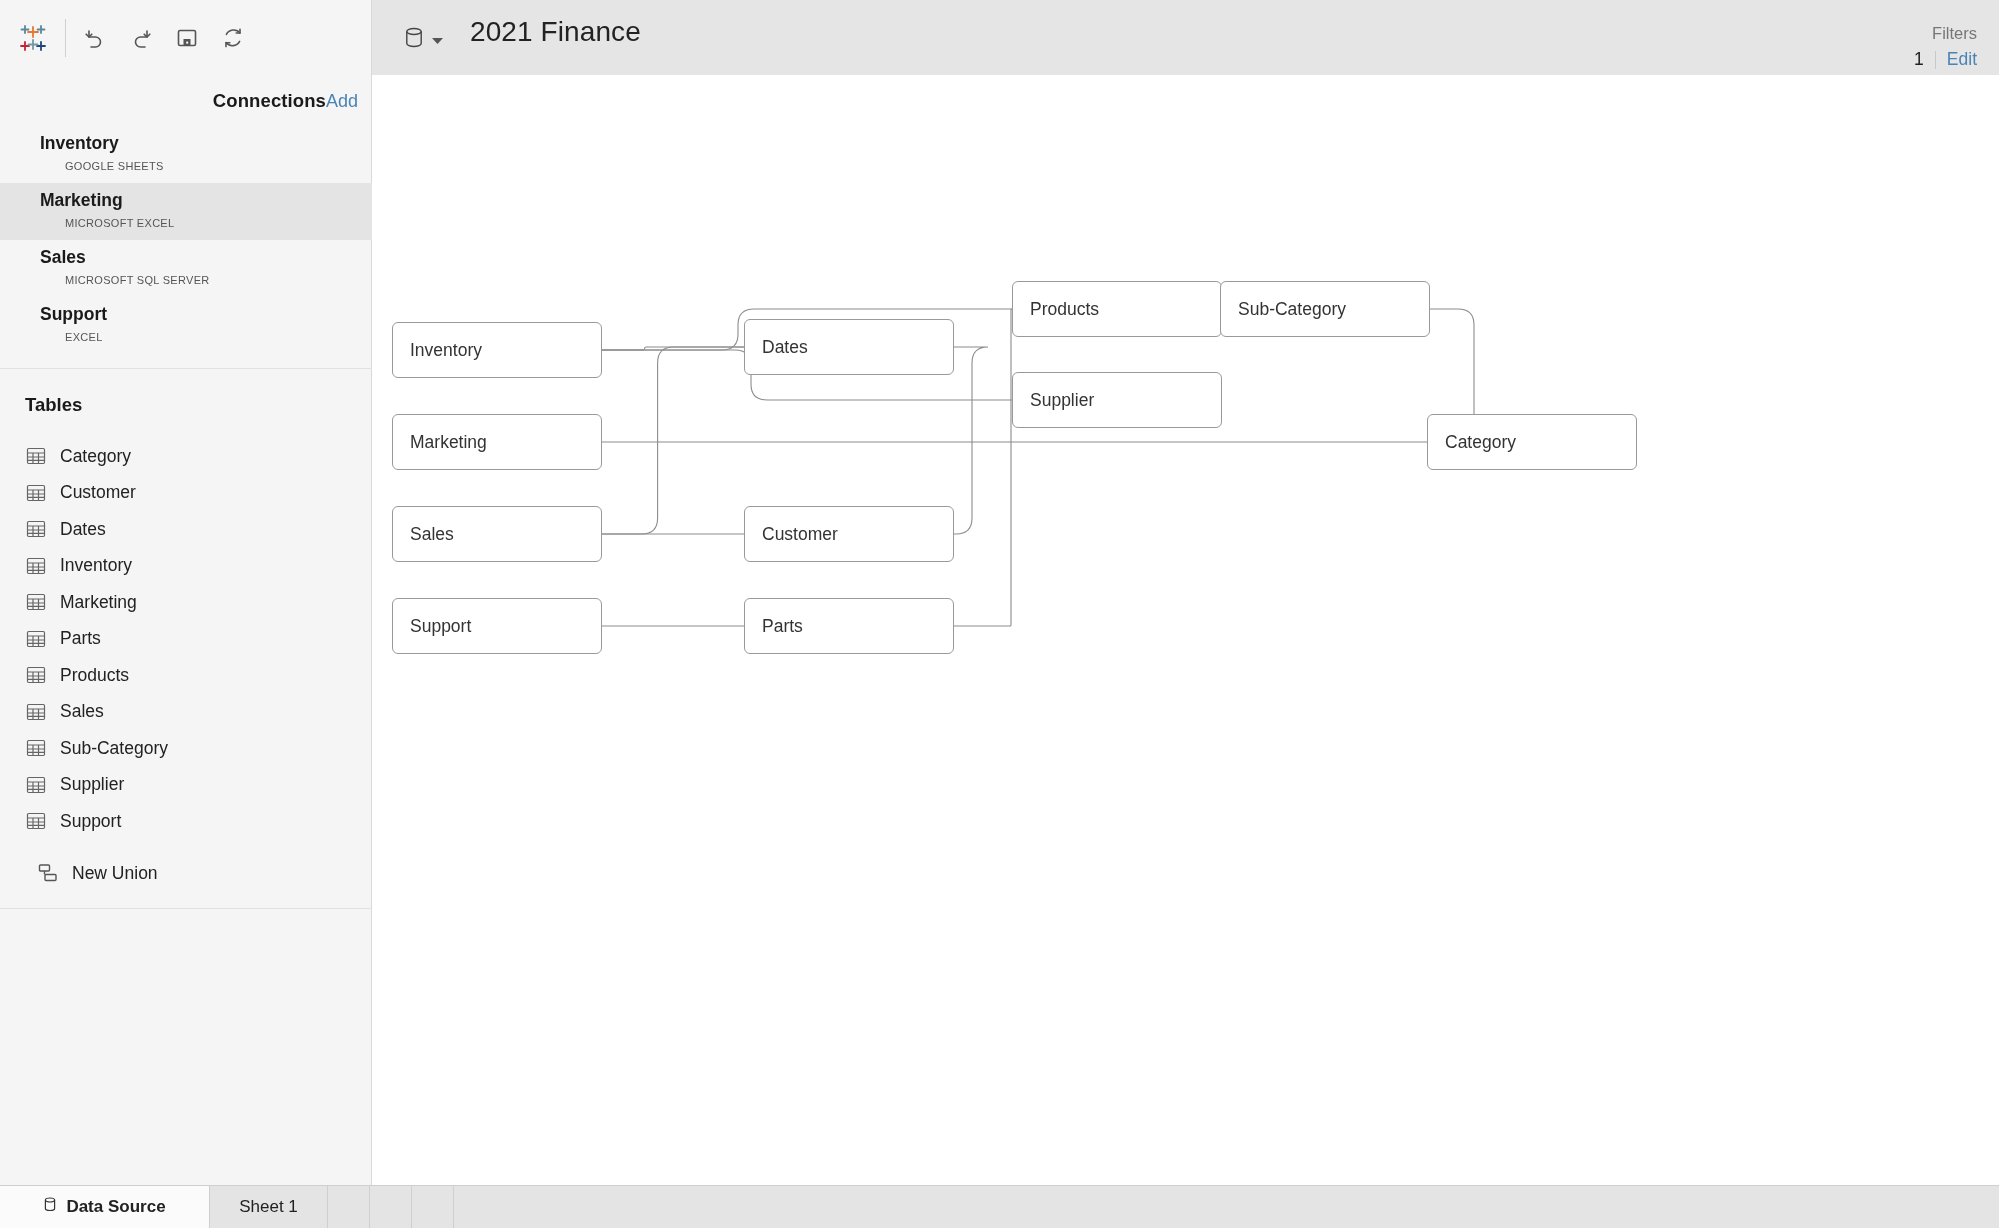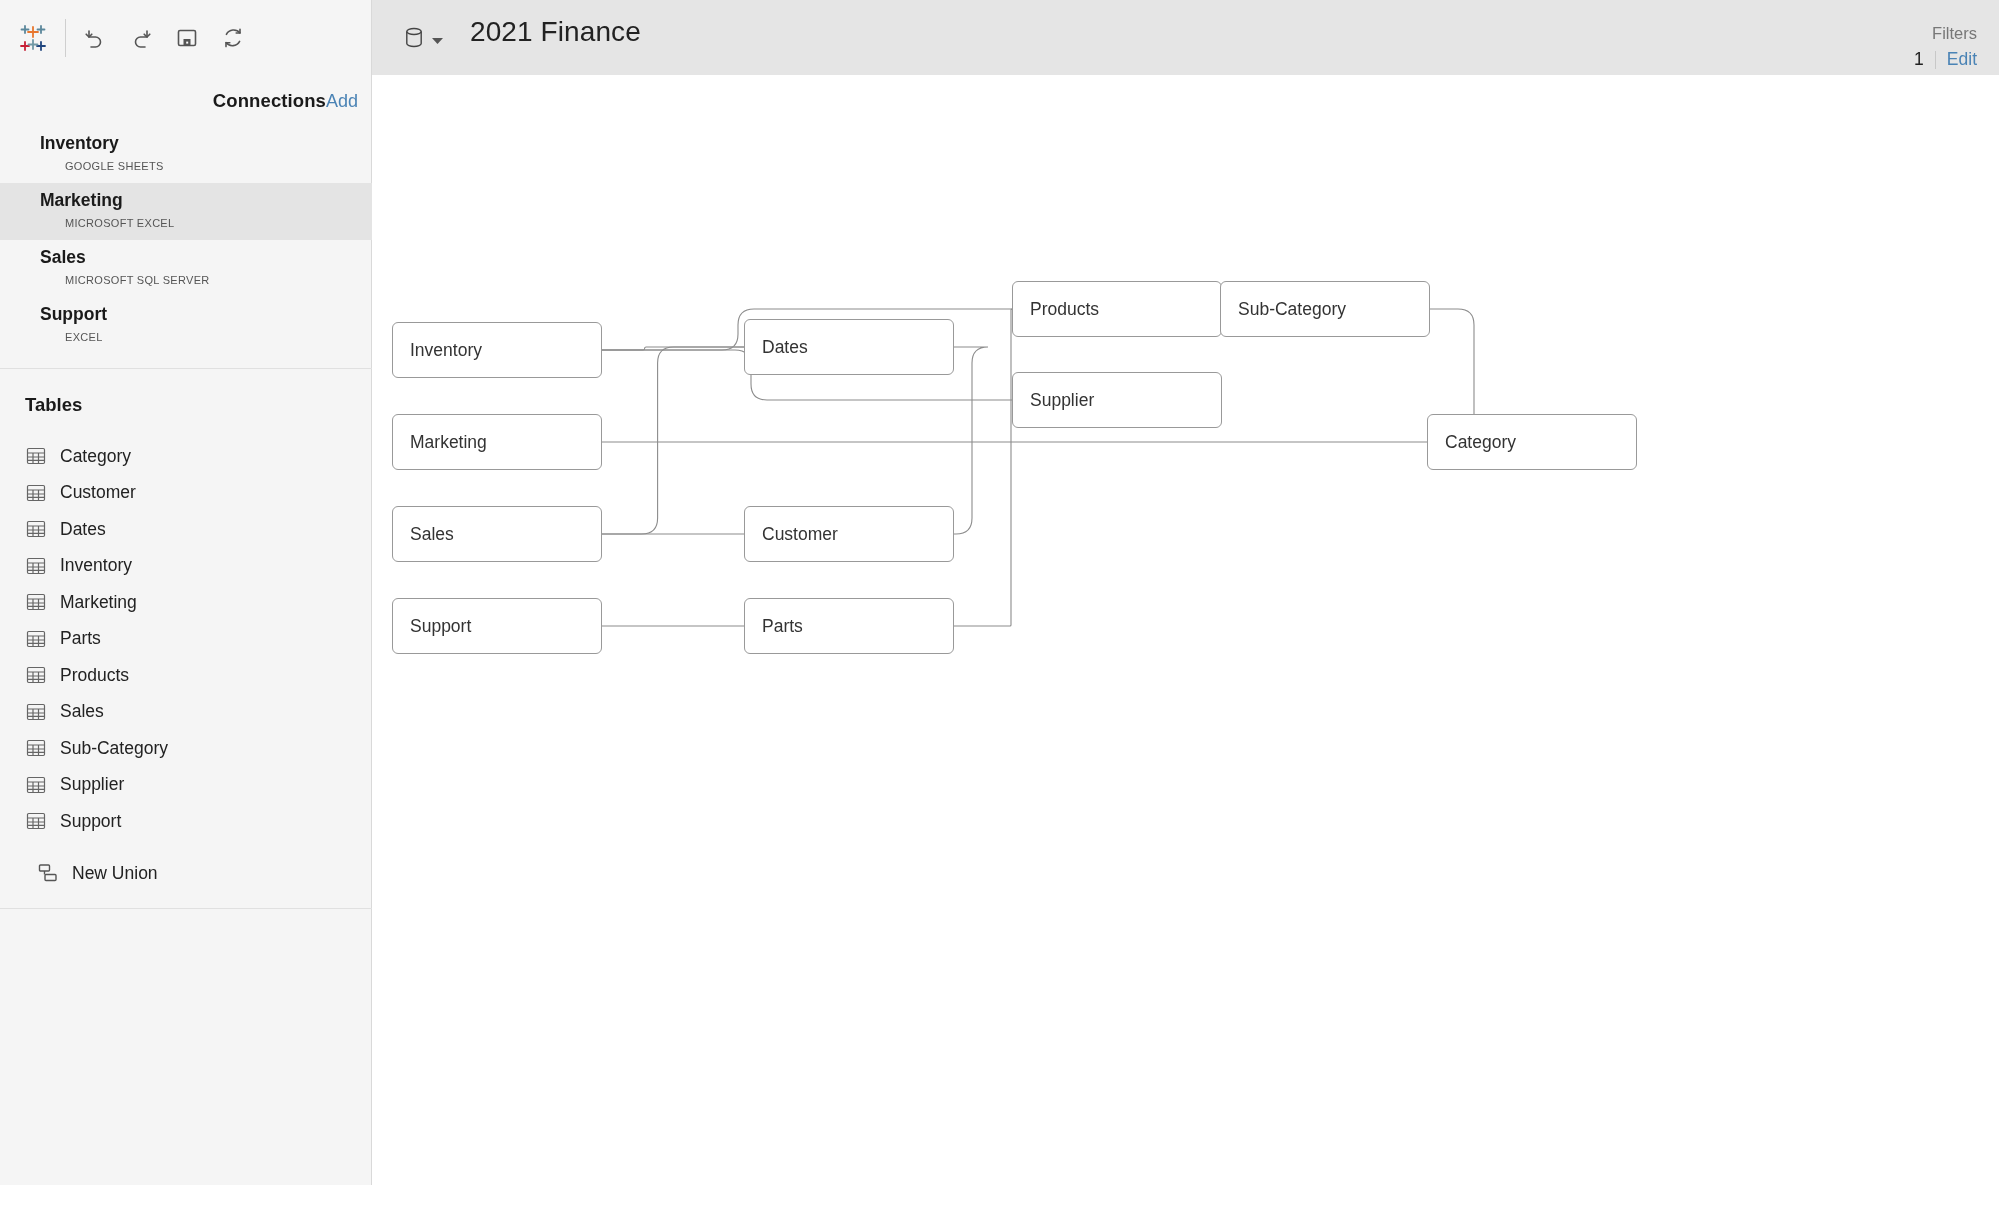--- a/index.html
+++ b/index.html
@@ -381,14 +381,31 @@
         <span>Supplier</span>
       </div>
       <div class="node" style="left: 848px; top: 206px; width: 210px;">
         <span>Sub-Category</span>
       </div>
       <div class="node" style="left: 1055px; top: 339px; width: 210px;">
         <span>Category</span>
       </div>
     </div>
 
+  <div id="bottom-bar">
+    <div class="btab active" id="tab-data-source">
+      <span>
+        <svg width="14" height="17" viewBox="0 0 14 17" fill="none" stroke="#333" stroke-width="1.2">
+          <ellipse cx="7" cy="4" rx="4.6" ry="2"></ellipse>
+          <path d="M2.4 4 V12.5 a4.6 2 0 0 0 9.2 0 V4"></path>
+        </svg>
+      </span>
+      <span>Data Source</span>
+    </div>
+    <div class="btab" id="tab-sheet1">
+      <span>Sheet 1</span>
+    </div>
+    <div class="btab btab-small"></div>
+    <div class="btab btab-small"></div>
+    <div class="btab btab-small"></div>
+  </div>
 
 </div>
 
 </body></html>

